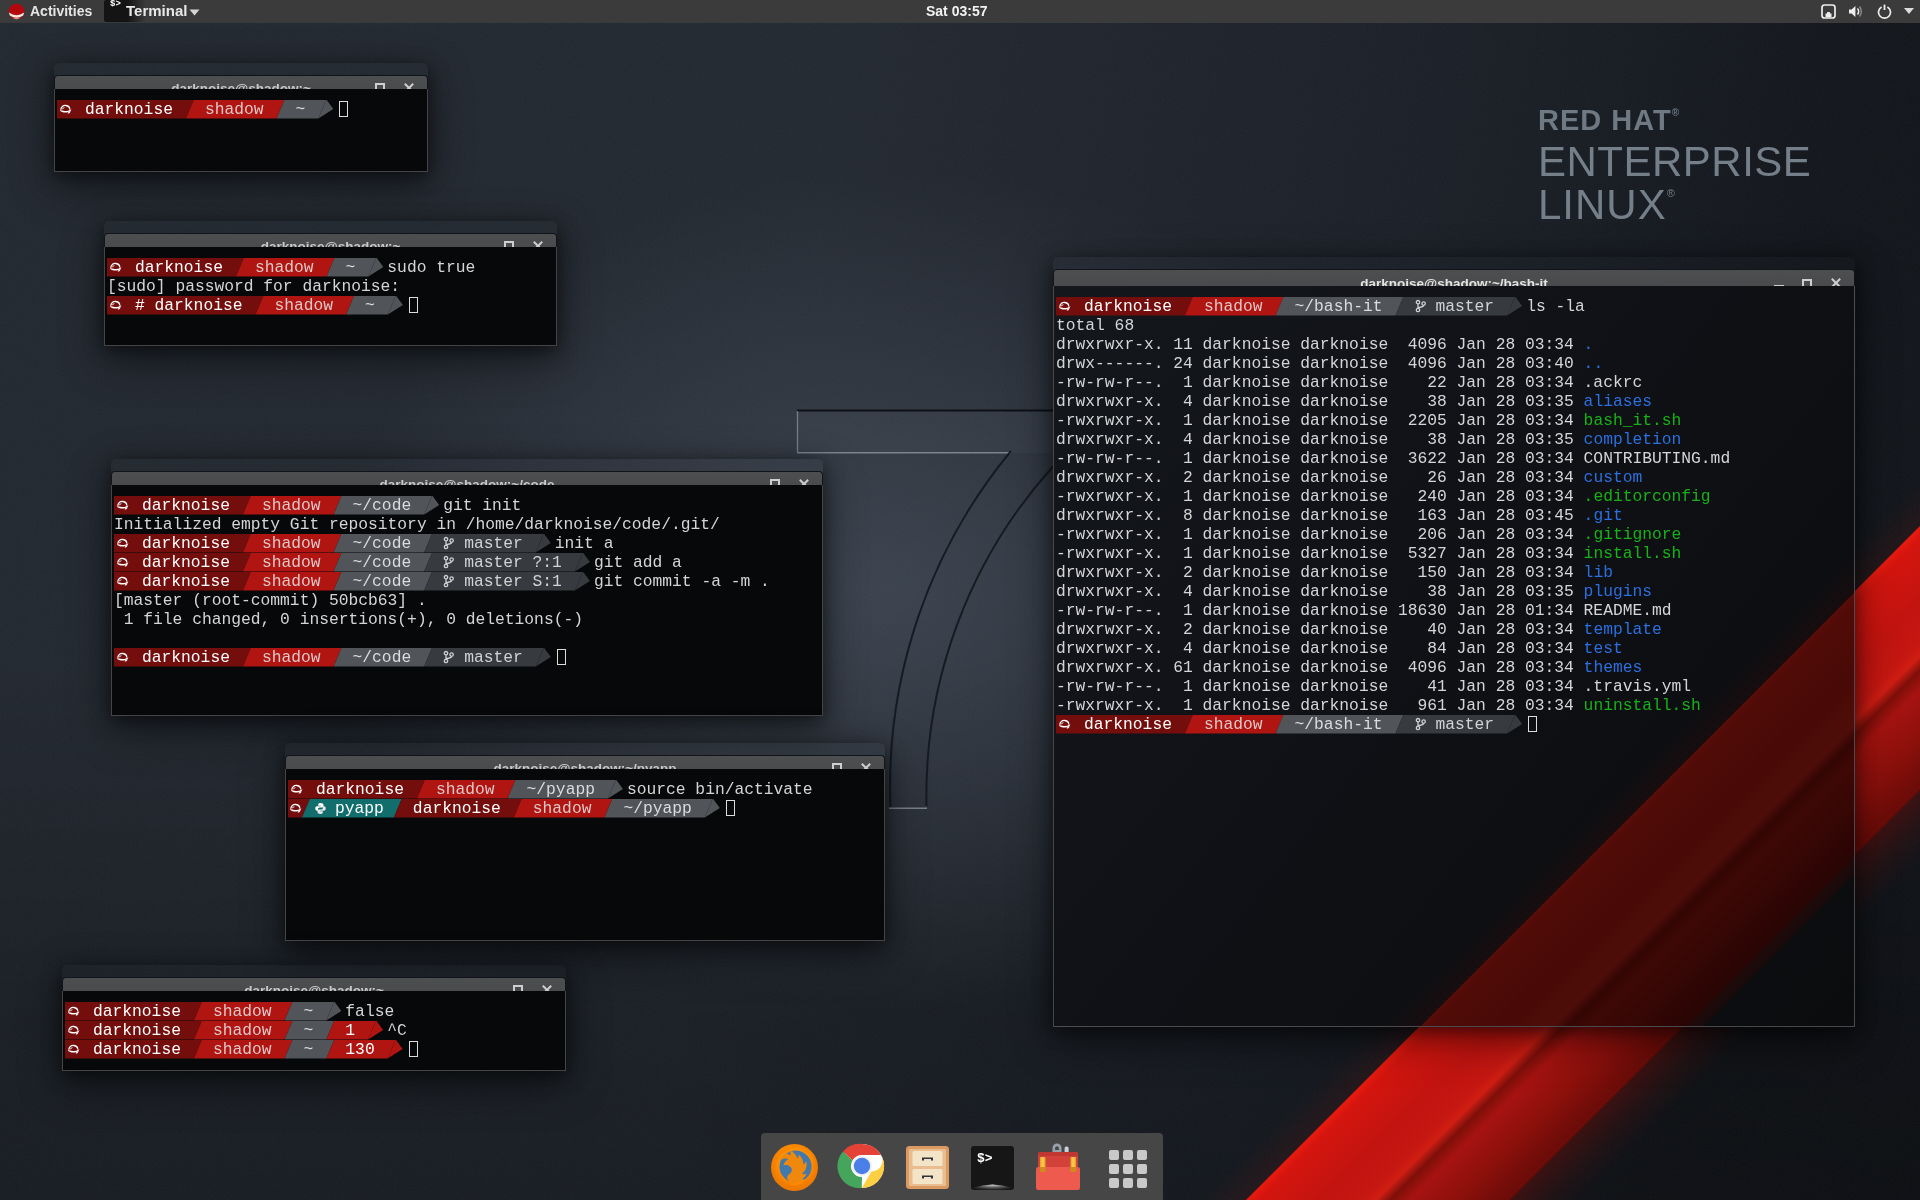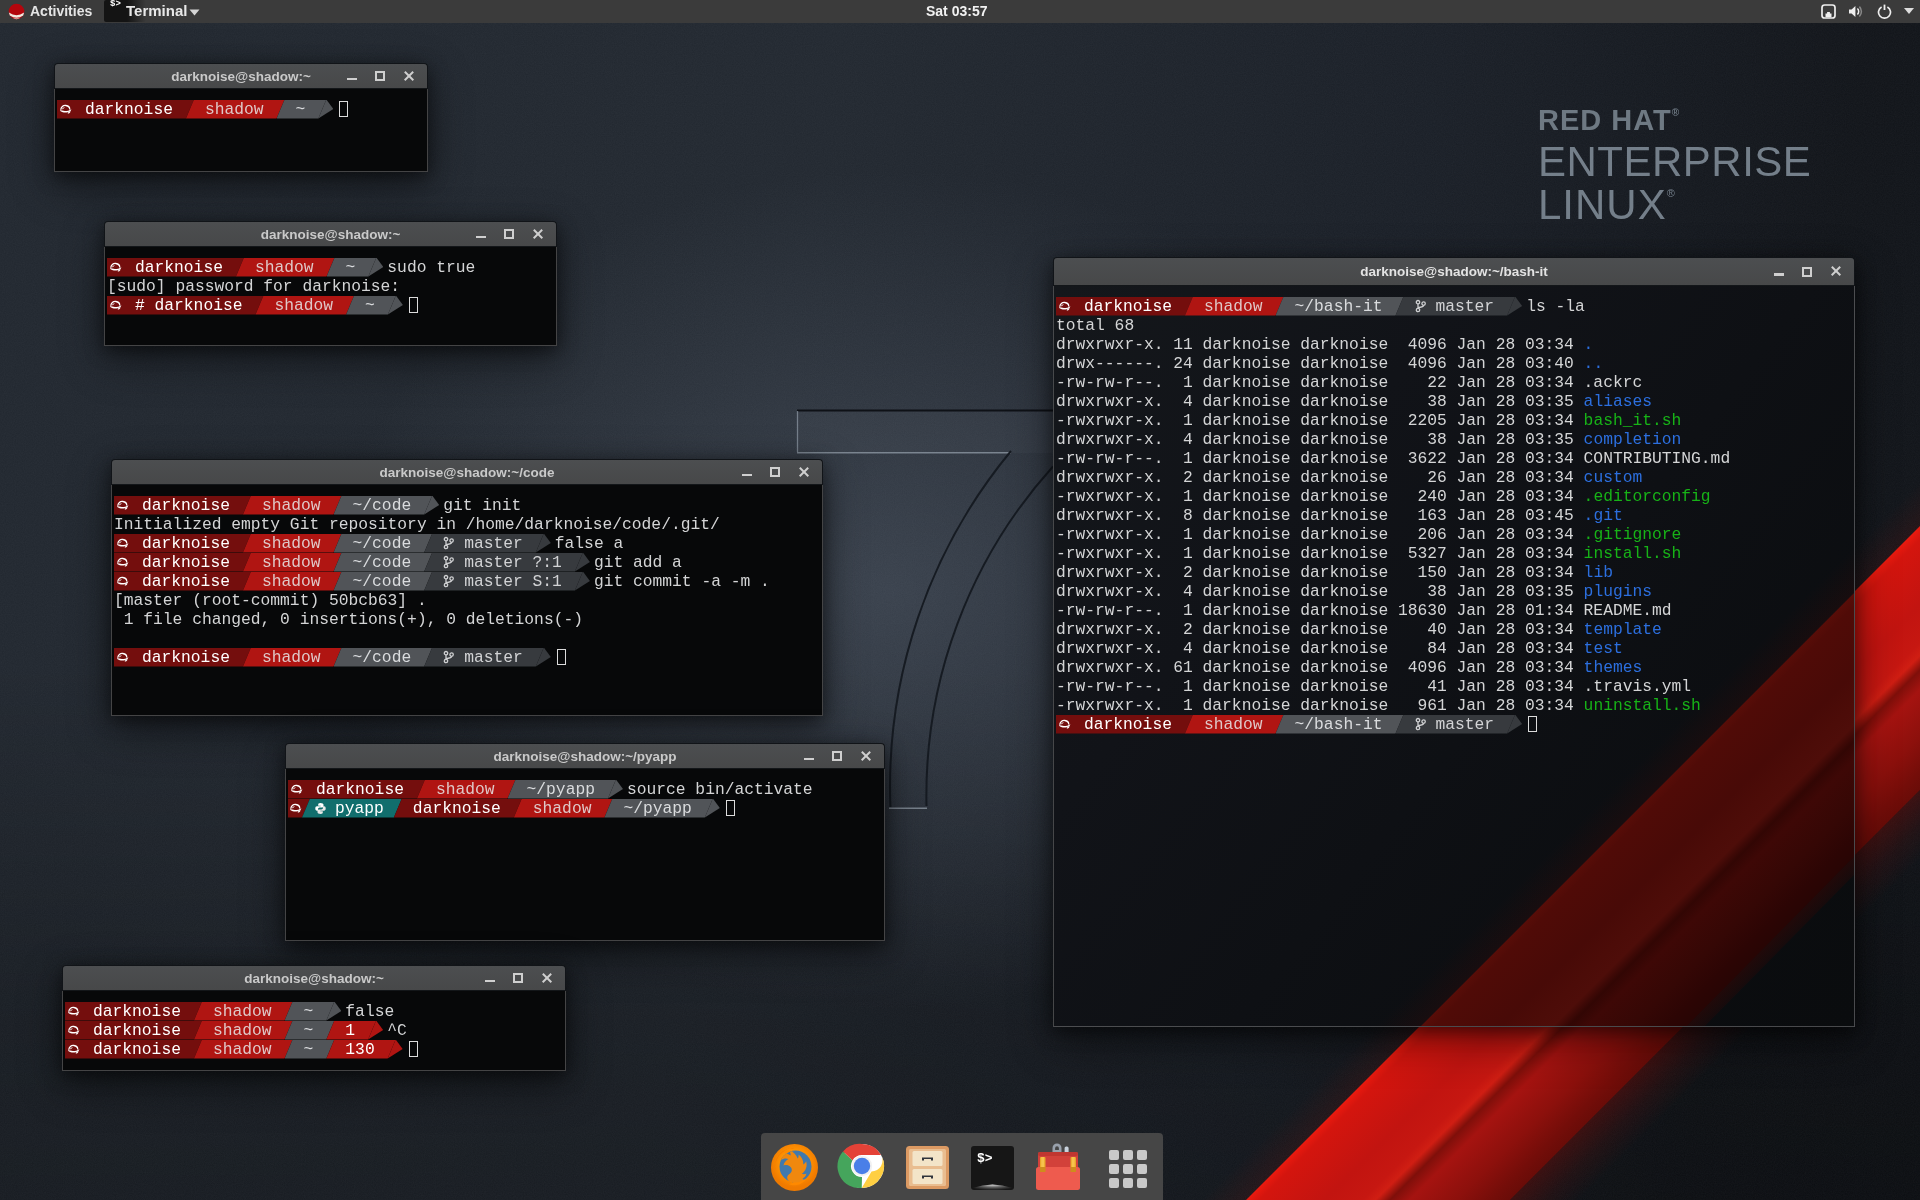--- a/index.html
+++ b/index.html
@@ -31,21 +31,21 @@
 .clock { position:absolute; left:926px; top:2.5px; font-size:14px; font-weight:700; color:#f2f2f2; }
 .sysicons { position:absolute; right:6px; top:3.5px; display:flex; gap:12px; align-items:center; }
 
 .dock { position:absolute; left:761px; top:1133px; width:402px; height:67px; background:#464646;
   border-radius:4px 4px 0 0; }
 .dockic { position:absolute; }
 
 .win { position:absolute; border-radius:5px 5px 0 0;
   box-shadow:0 4px 18px rgba(0,0,0,0.5), 0 14px 44px rgba(0,0,0,0.45); }
 .tb { position:relative; background:linear-gradient(#4c4e50,#474849); border-radius:4px 4px 0 0;
-  border:1.5px solid #111418; border-bottom:1px solid #131619; }
+  border:1.5px solid #111418; border-bottom:1px solid #131619;margin-top:12px; }
 .ttl { position:absolute; left:0; right:0; top:0; bottom:0; display:flex; align-items:center;
   justify-content:center; font-size:13.5px; font-weight:700; color:#c9c9c9; }
 .focused .ttl { color:#e3e3e3; }
 .btns { position:absolute; right:13px; top:0; height:100%; display:flex; gap:18px; align-items:center; }
 .bmin { width:10px; height:2.5px; background:#cfcfcf; margin-top:6px; }
 .bmax { width:10px; height:10px; border:2px solid #cfcfcf; }
 .bx { position:relative; width:11px; height:11px; }
 .bx i { position:absolute; left:-0.5px; top:4.4px; width:12px; height:2.2px; background:#cfcfcf; }
 .bx i:first-child { transform:rotate(45deg); }
 .bx i:last-child { transform:rotate(-45deg); }
@@ -142,21 +142,21 @@
             <path d="M0.8 7.6 C4 9.7 8.6 9.5 12.4 7.2 L11.6 9 C8.6 10.9 4.3 11 1.6 9.2 Z" fill="#fff"></path>
             <path d="M10.9 9.2 C10.9 10.3 9.9 11 8.8 10.9" fill="none" stroke="#fff" stroke-width="1.1"></path>
             <path d="M3.2 6.9 L5.4 5.6" stroke="#fff" stroke-width="0.9"></path>
           </svg><span>darknoise</span></span><span class="sg mid" style="background:#b01512;color:#dfc8c8;padding:0 21px 0 19px"><span>shadow</span></span><span class="sg mid" style="background:#515458;color:#dadcde;padding:0 21px 0 19px"><span>~/code</span></span><span class="sg mid" style="background:#373a3e;color:#d2d3d5;padding:0 21px 0 19px"><svg class="br" width="11" height="14" viewBox="0 0 11 14">
             <g fill="none" stroke="#cfd0d2" stroke-width="1.3">
               <circle cx="3" cy="3.2" r="1.7"></circle>
               <circle cx="3" cy="11" r="1.7"></circle>
               <circle cx="8.6" cy="4.6" r="1.7"></circle>
               <path d="M3 4.9 v4.4 M8.6 6.3 C8.6 9 3 7.6 3 9.3"></path>
             </g>
-          </svg><span>master</span></span><span class="tip" style="background:#373a3e"></span><span class="cmd">false a</span></div>
+          </svg><span>master</span></span><span class="tip" style="background:#373a3e"></span><span class="cmd">init a</span></div>
 <div class="ln" style="top:59px"><span class="sg first" style="background:#740e0d;color:#ffffff;padding:0 21px 0 2px"><svg class="hat" width="13" height="14" viewBox="0 0 13 14">
             <path d="M1.8 7.8 C1.9 5 4.2 3.1 6.8 3.5 C9.2 3.9 10.9 5.6 10.7 7.5" fill="none" stroke="#fff" stroke-width="1.3"></path>
             <path d="M0.8 7.6 C4 9.7 8.6 9.5 12.4 7.2 L11.6 9 C8.6 10.9 4.3 11 1.6 9.2 Z" fill="#fff"></path>
             <path d="M10.9 9.2 C10.9 10.3 9.9 11 8.8 10.9" fill="none" stroke="#fff" stroke-width="1.1"></path>
             <path d="M3.2 6.9 L5.4 5.6" stroke="#fff" stroke-width="0.9"></path>
           </svg><span>darknoise</span></span><span class="sg mid" style="background:#b01512;color:#dfc8c8;padding:0 21px 0 19px"><span>shadow</span></span><span class="sg mid" style="background:#515458;color:#dadcde;padding:0 21px 0 19px"><span>~/code</span></span><span class="sg mid" style="background:#373a3e;color:#d2d3d5;padding:0 21px 0 19px"><svg class="br" width="11" height="14" viewBox="0 0 11 14">
             <g fill="none" stroke="#cfd0d2" stroke-width="1.3">
               <circle cx="3" cy="3.2" r="1.7"></circle>
               <circle cx="3" cy="11" r="1.7"></circle>
               <circle cx="8.6" cy="4.6" r="1.7"></circle>

